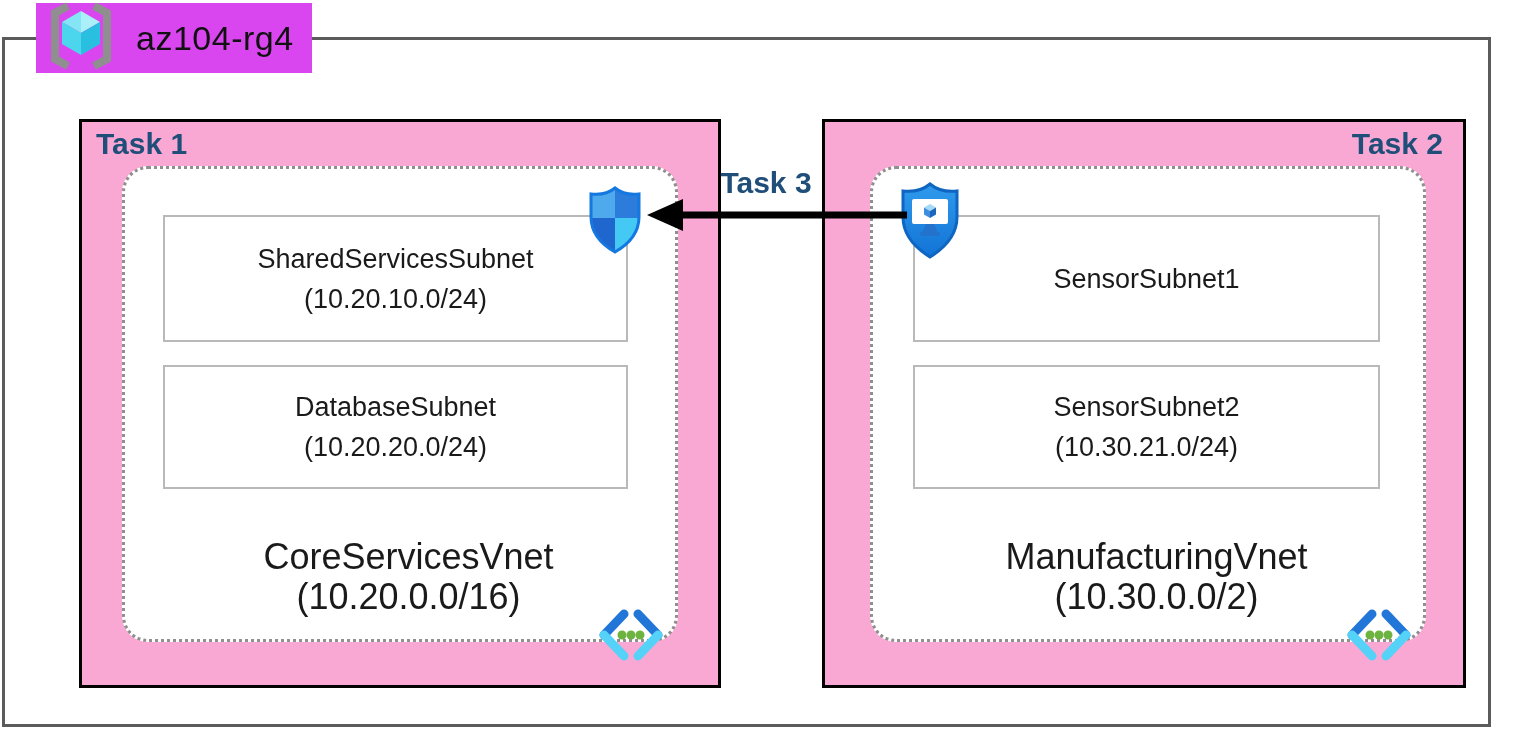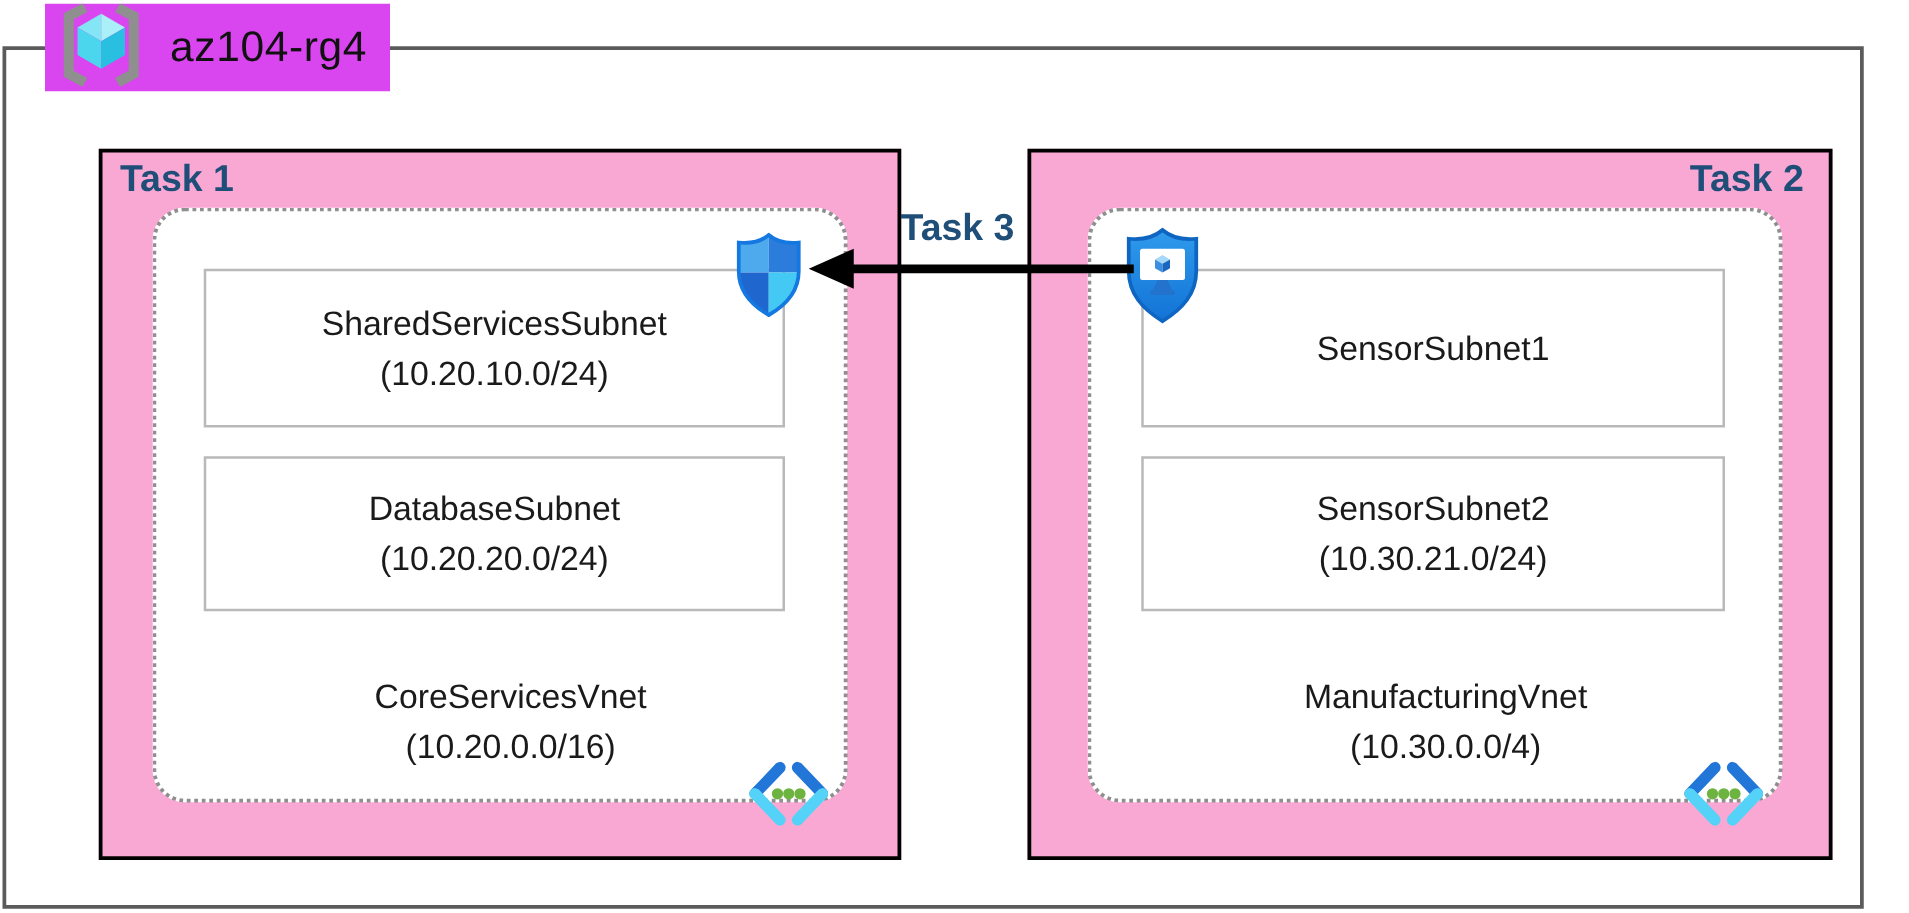--- a/index.html
+++ b/index.html
@@ -28,21 +28,21 @@
 
   .subnet-box { position:absolute; background:#ffffff; border:2px solid #b9b9b9;
                 display:flex; flex-direction:column; align-items:center; justify-content:center;
                 text-align:center; font-size:27px; line-height:40px; color:#1a1a1a; }
   .sn-1 { top:46px; height:127px; }
   .sn-2 { top:196px; height:124px; }
   #vnet1 .subnet-box { left:38px; width:465px; }
   #vnet2 .subnet-box { left:40px; width:467px; }
 
   .vnet-label { position:absolute; left:17px; right:0; top:368px; text-align:center;
-                font-size:27px; line-height:40px; color:#1a1a1a; }
+                font-size:36px; line-height:40px; color:#1a1a1a; }
 
   .vnet-icon { position:absolute; right:10px; bottom:-22px; width:68px; height:52px; z-index:3; }
 
   .overlay { position:absolute; z-index:6; }
   #nsg-icon { left:585px; top:186px; width:60px; height:68px; }
   #bastion-icon { left:897px; top:182px; width:66px; height:78px; }
   #task3-label { left:700px; top:166px; width:132px; text-align:center;
                  font-size:30px; font-weight:bold; color:#1f4e79; }
   #peering-arrow { left:643px; top:192px; width:270px; height:46px; }
 </style>
@@ -101,21 +101,21 @@
     <div class="vnet-boundary" id="vnet2">
       <div class="subnet-box sn-1">
         <span>SensorSubnet1</span>
       </div>
       <div class="subnet-box sn-2">
         <span>SensorSubnet2</span>
         <span>(10.30.21.0/24)</span>
       </div>
       <div class="vnet-label">
         <div>ManufacturingVnet</div>
-        <div>(10.30.0.0/4)</div>
+        <div>(10.30.0.0/2)</div>
       </div>
       <span class="vnet-icon">
         <svg width="68" height="52" viewBox="0 0 68 52">
           <line x1="27" y1="5" x2="7" y2="26" stroke="#2276d8" stroke-width="9" stroke-linecap="round"></line>
           <line x1="7" y1="26" x2="27" y2="47" stroke="#55d2f8" stroke-width="9" stroke-linecap="round"></line>
           <line x1="41" y1="5" x2="61" y2="26" stroke="#2276d8" stroke-width="9" stroke-linecap="round"></line>
           <line x1="61" y1="26" x2="41" y2="47" stroke="#55d2f8" stroke-width="9" stroke-linecap="round"></line>
           <circle cx="25" cy="26" r="4.5" fill="#6db33f"></circle>
           <circle cx="34" cy="26" r="4.5" fill="#6db33f"></circle>
           <circle cx="43" cy="26" r="4.5" fill="#6db33f"></circle>

